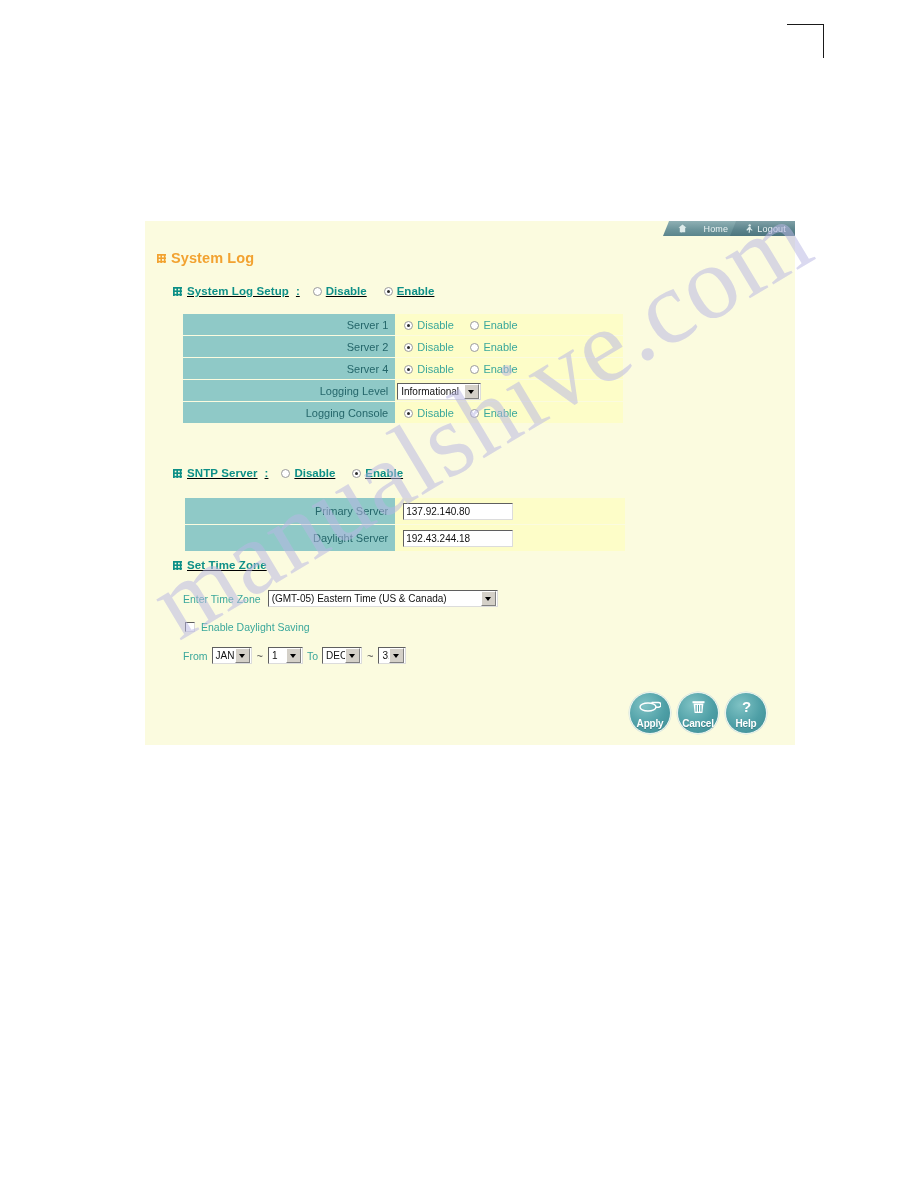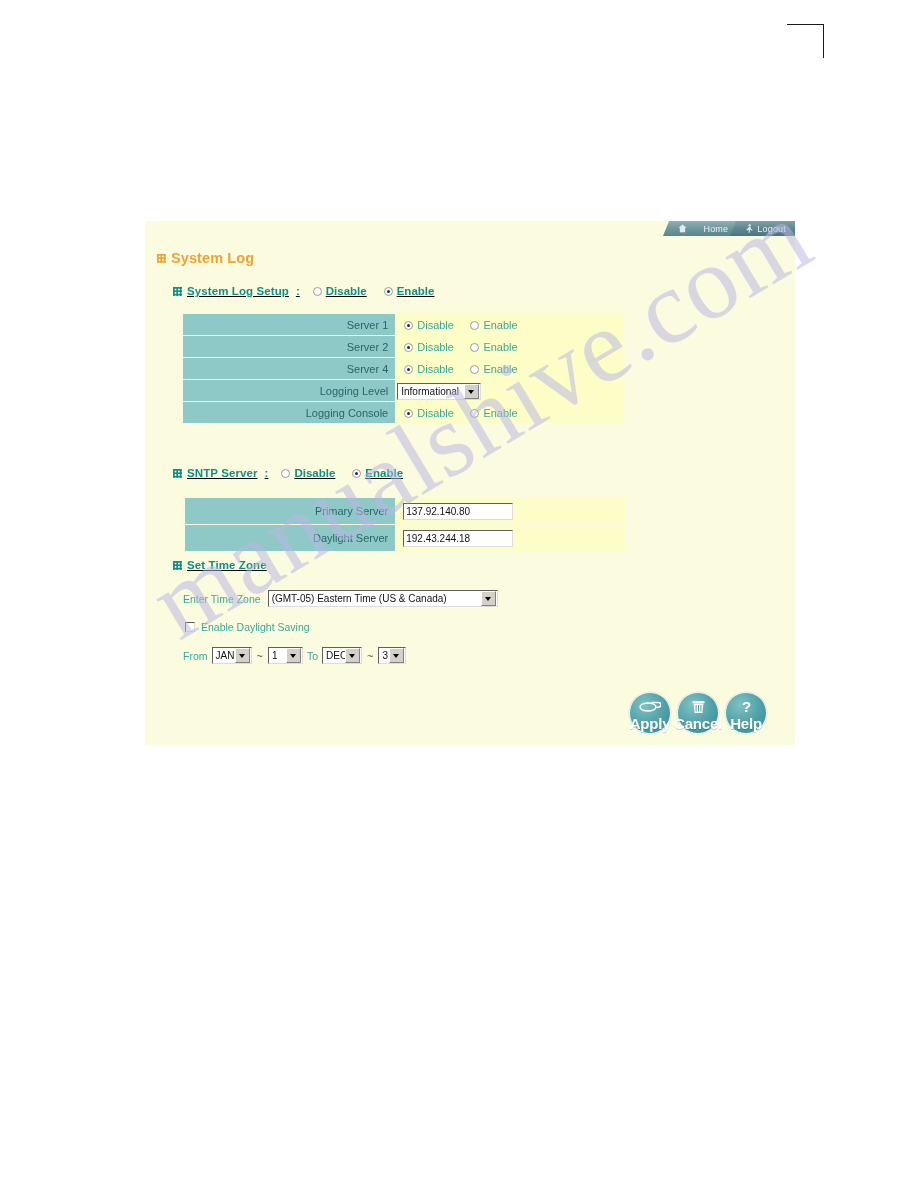--- a/index.html
+++ b/index.html
@@ -378,21 +378,21 @@
     position: absolute;
     top: 6px;
     left: 0; right: 0;
     display: flex;
     justify-content: center;
     align-items: center;
     height: 15px;
   }
   .circ-btn .btn-glyph svg { display: block; }
   .circ-btn .btn-text {
-    font-size: 15px;
+    font-size: 10px;
     font-weight: bold;
     color: #ffffff;
     letter-spacing: -0.2px;
     text-shadow: 0 1px 0 rgba(0,0,0,0.18);
     line-height: 11px;
   }
 
   
   #panel-shadow {
     position: absolute;

